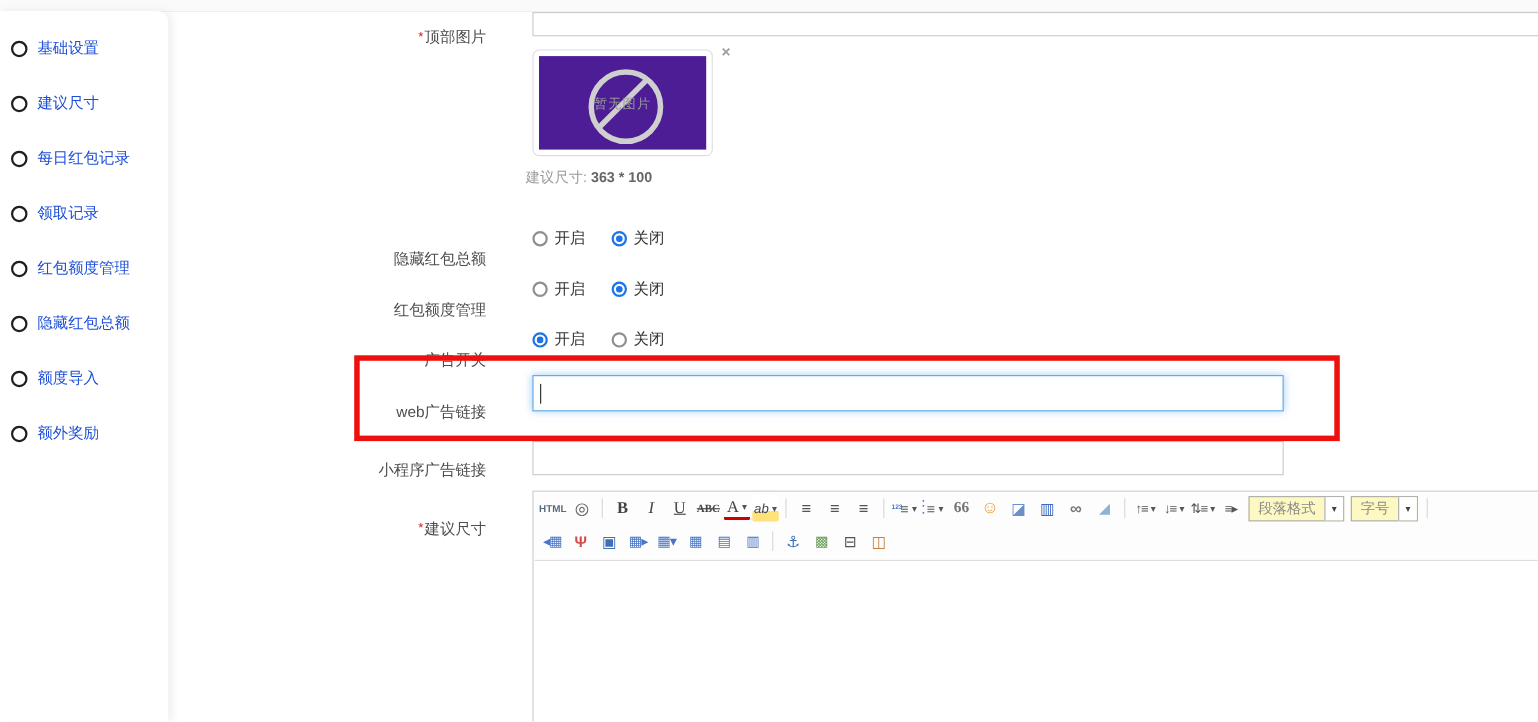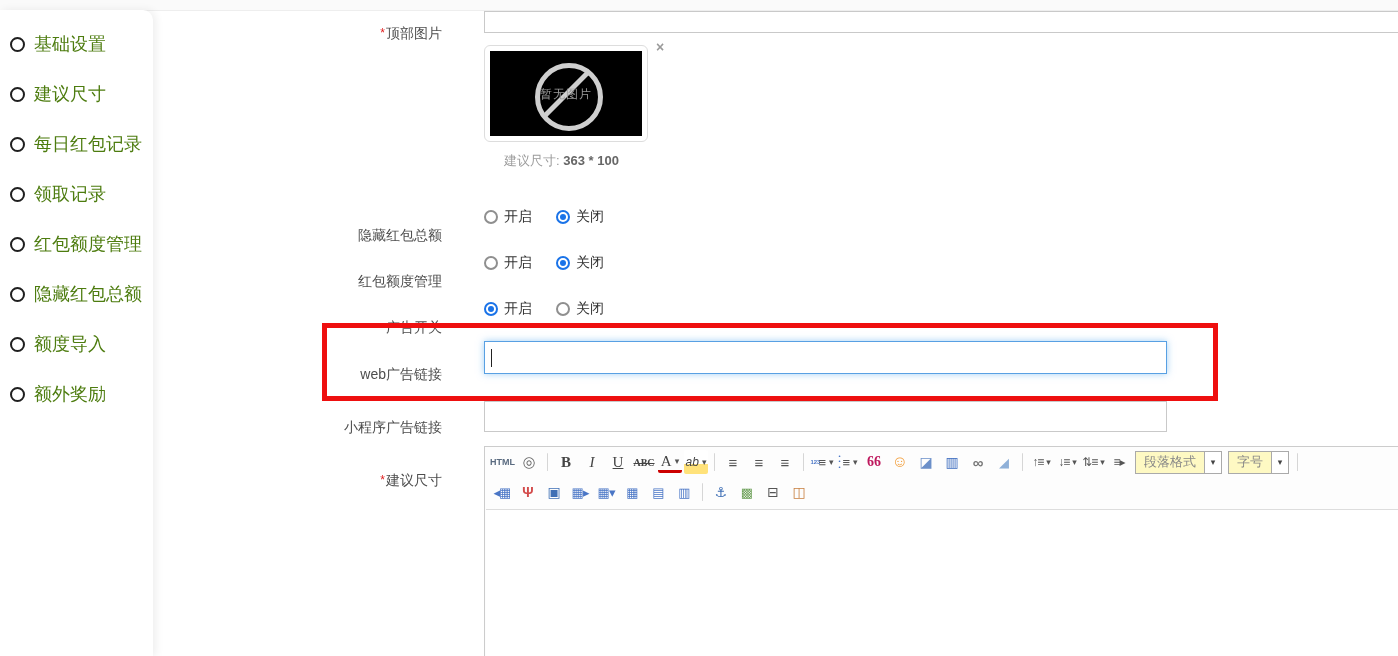--- a/index.html
+++ b/index.html
@@ -13,21 +13,21 @@
   .topline{position:absolute;left:0;top:10px;width:1398px;height:1px;background:#eeeeee;}
 
   
   .sidebar{
     position:absolute;left:0;top:10px;width:153px;height:646px;background:#fff;
     border-top-right-radius:10px;box-shadow:3px 0 8px rgba(0,0,0,.07);
     padding-top:22px;box-sizing:border-box;z-index:2;
   }
   .side-item{height:24px;margin:0 0 26px 10px;display:flex;align-items:center;cursor:pointer;}
   .circle-icon{width:11px;height:11px;border:2px solid #1f1f1f;border-radius:50%;flex:none;}
-  .side-label{margin-left:9px;font-size:18px;color:#4d7c0f;white-space:nowrap;}
+  .side-label{margin-left:9px;font-size:14px;color:#1d4ed8;white-space:nowrap;}
 
   
   .flabel{position:absolute;left:222px;width:220px;text-align:right;font-size:14px;color:#4d4d4d;line-height:17px;margin-top:17px;}
   .req{color:#e02020;font-size:12px;margin-right:1px;vertical-align:top;}
 
   
   .txt{
     position:absolute;background:#fff;border:1px solid #c9c9c9;box-sizing:border-box;
     font-size:13px;padding:0 6px;color:#333;
   }
@@ -35,35 +35,35 @@
     border:1px solid #58a0e3;box-shadow:0 0 7px rgba(82,168,236,.55);
     display:flex;align-items:center;
   }
   .caret{width:1px;height:18px;background:#222;display:inline-block;}
 
   
   .preview{
     position:absolute;left:484px;top:45px;width:164px;height:97px;background:#fff;
     border:1px solid #ddd;border-radius:6px;padding:5px;box-sizing:border-box;cursor:pointer;
   }
-  .preview-inner{width:100%;height:100%;background:#000000;position:relative;overflow:hidden;}
+  .preview-inner{width:100%;height:100%;background:#4c1d95;position:relative;overflow:hidden;}
   .noimg-circle{
     position:absolute;left:50%;top:50%;width:58px;height:58px;margin:-31px 0 0 -31px;
     border:5px solid #cfcfcf;border-radius:50%;
   }
   .noimg-slash{
     position:absolute;left:50%;top:50%;width:62px;height:5px;margin:-2px 0 0 -31px;
     background:#cfcfcf;transform:rotate(-45deg);
   }
   .noimg-text{
     position:absolute;left:0;right:0;top:50%;margin-top:-8px;text-align:center;
     font-size:12px;color:#9a9a9a;letter-spacing:1px;
   }
   .close-x{position:absolute;left:656px;top:40px;font-size:14px;font-weight:bold;color:#9a9a9a;cursor:pointer;line-height:14px;}
-  .hint{position:absolute;left:504px;top:152px;font-size:13px;}
+  .hint{position:absolute;left:478px;top:152px;font-size:13px;}
   .hint .h1{color:#9b9b9b;}
   .hint .h2{color:#666;font-weight:bold;}
 
   
   .rgroup{position:absolute;left:484px;display:flex;align-items:center;}
   .ropt{display:flex;align-items:center;margin-right:24px;cursor:pointer;}
   .radio{width:14px;height:14px;border:2px solid #8f8f8f;border-radius:50%;box-sizing:border-box;position:relative;flex:none;background:#fff;}
   .ropt[data-checked="true"] .radio{border-color:#1a73e8;}
   .ropt[data-checked="true"] .radio::after{
     content:"";position:absolute;left:2px;top:2px;right:2px;bottom:2px;background:#1a73e8;border-radius:50%;
@@ -93,21 +93,21 @@
   .ic-b{font-family:"Liberation Serif","DejaVu Serif",serif;font-weight:bold;font-size:15px;}
   .ic-i{font-family:"Liberation Serif","DejaVu Serif",serif;font-style:italic;font-size:15px;}
   .ic-u{font-family:"Liberation Serif","DejaVu Serif",serif;text-decoration:underline;font-size:15px;}
   .ic-abc{font-family:"Liberation Serif","DejaVu Serif",serif;text-decoration:line-through;font-size:10px;font-weight:bold;}
   .ic-a{font-family:"Liberation Serif","DejaVu Serif",serif;font-size:15px;border-bottom:3px solid #c00;line-height:14px;height:18px;}
   .ic-ab{background:linear-gradient(#fff 60%,#ffe27a 60%);font-size:12px;font-style:italic;}
   .ic-align{color:#555;font-size:15px;font-weight:bold;}
   .ic-ol::before{content:"123";font-size:6px;color:#4a76c6;margin-right:1px;line-height:1;display:inline-block;width:7px;white-space:normal;}
   .ic-ul::before{content:"•\a•\a•";white-space:pre;font-size:6px;color:#4a76c6;margin-right:2px;line-height:.9;}
   .ic-list{color:#555;font-size:13px;font-weight:bold;}
-  .ic-quote{font-family:"Liberation Serif","DejaVu Serif",serif;font-weight:bold;font-size:14px;color:#be185d;}
+  .ic-quote{font-family:"Liberation Serif","DejaVu Serif",serif;font-weight:bold;font-size:14px;color:#737373;}
   .ic-smile{color:#f29d38;font-size:16px;}
   .ic-img{color:#6b8fc9;font-size:14px;}
   .ic-media{color:#3b6bbf;font-size:14px;}
   .ic-link{color:#777;font-size:15px;font-weight:bold;}
   .ic-eraser{color:#8fb0d8;font-size:13px;}
   .ic-spacing{color:#555;font-size:12px;letter-spacing:-1px;}
   .ic-table{color:#4a76c6;font-size:13px;letter-spacing:-1px;}
   .ic-red{color:#d34b4b;font-size:14px;font-weight:bold;}
   .ic-blue{color:#3f6fb5;font-size:14px;}
   .ic-green{color:#6a9e55;font-size:13px;}

